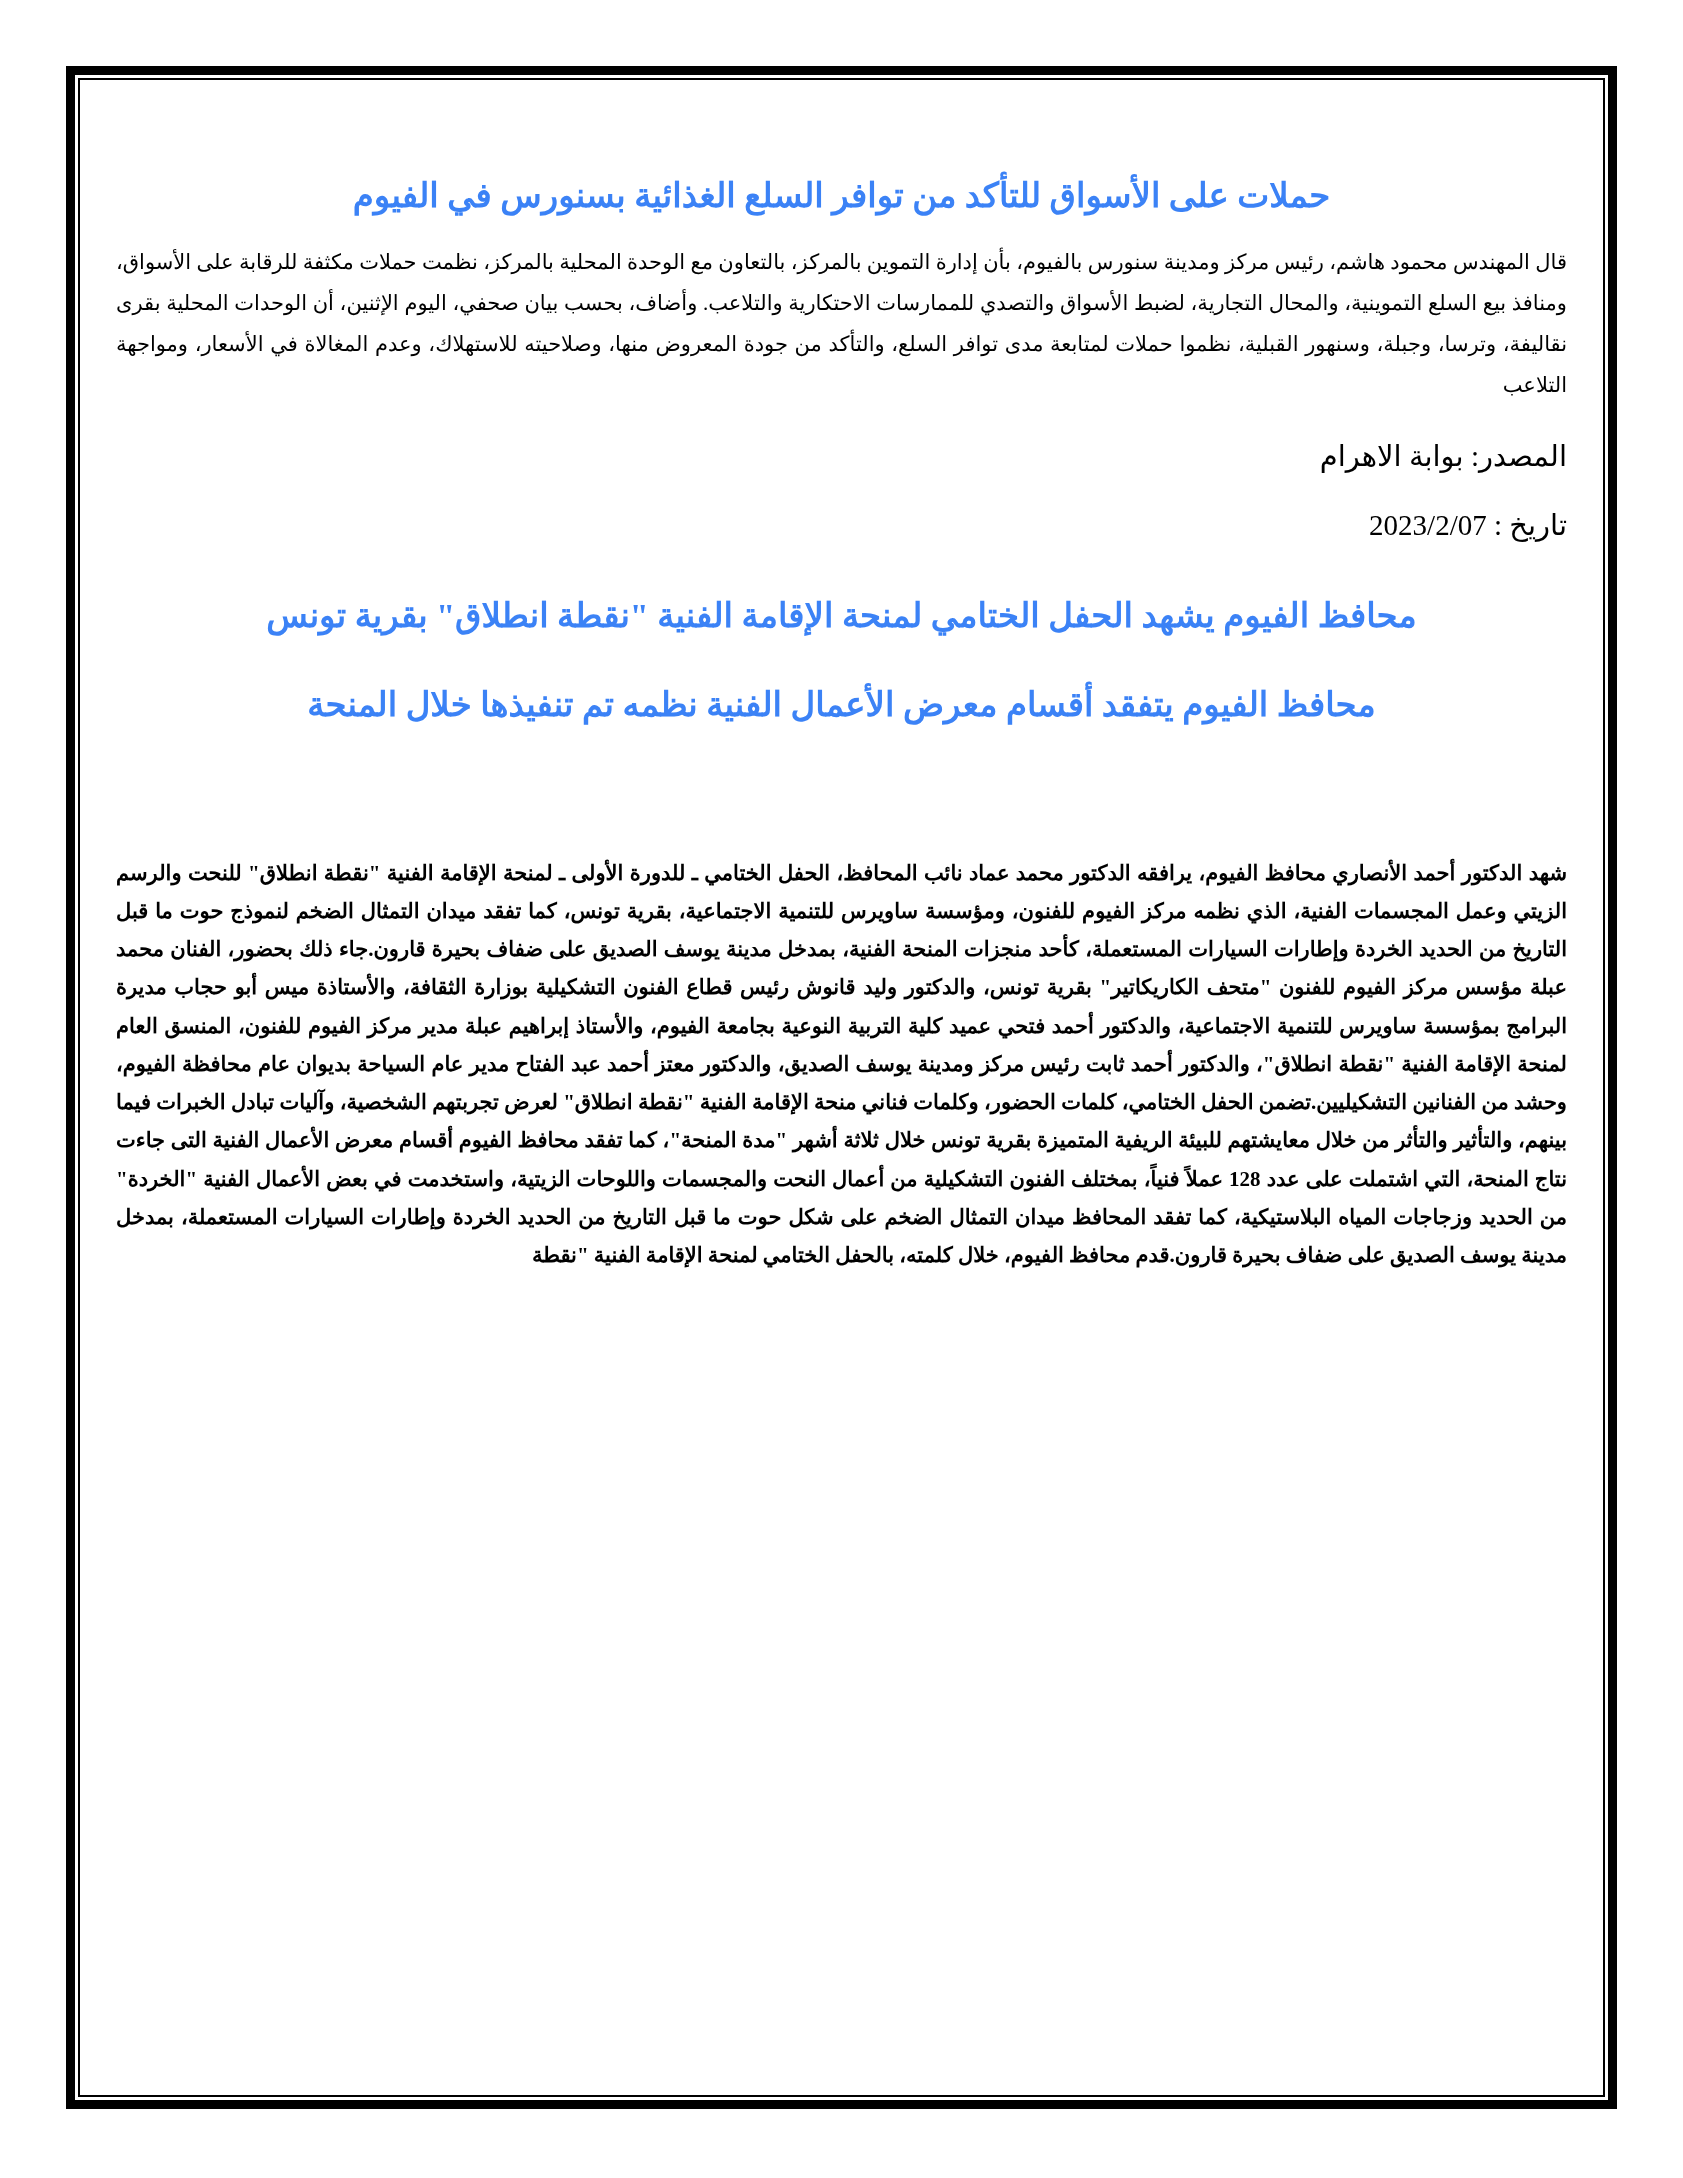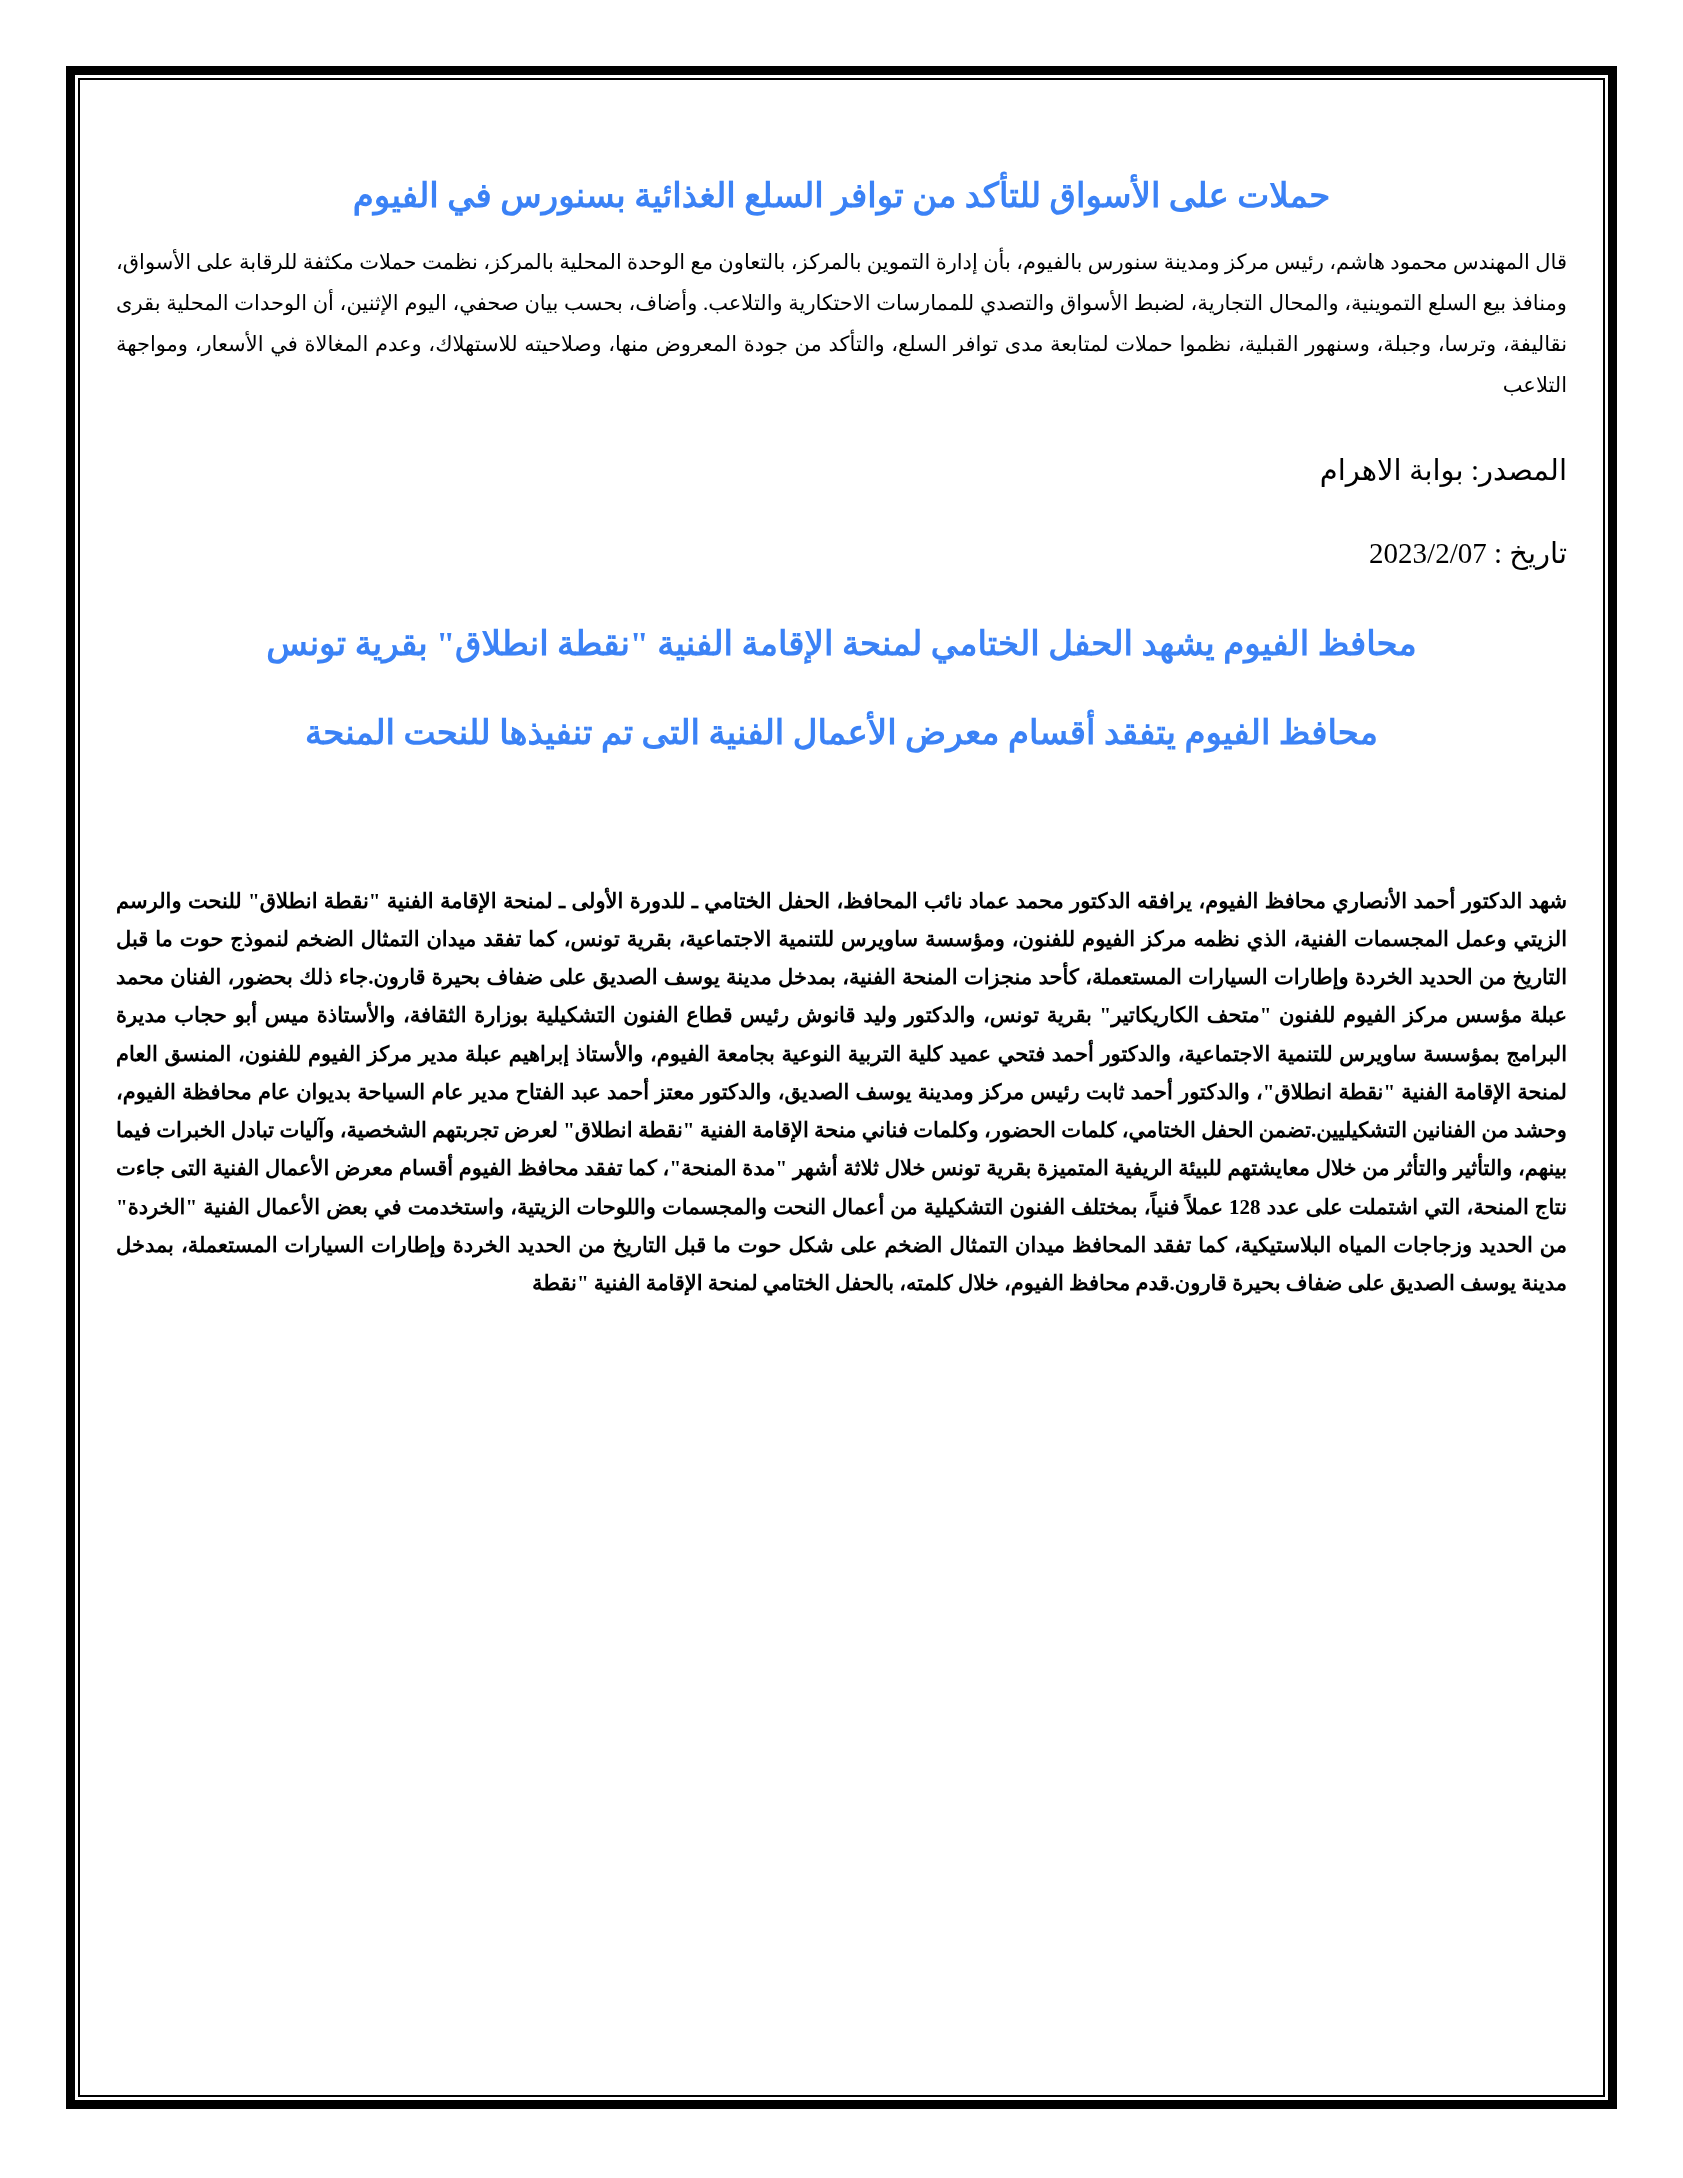--- a/index.html
+++ b/index.html
@@ -53,21 +53,21 @@
   }
   .body-para {
     font-size: 21px;
     line-height: 1.95;
     text-align: justify;
     text-align-last: right;
     margin: 6px 0 0 0;
   }
   .meta-line {
     font-size: 29px;
-    margin: 46px 0 0 0;
+    margin: 32px 0 0 0;
     line-height: 1.3;
   }
   .headline-block {
     margin-top: 40px;
   }
   .headline-block .gold-heading {
     margin: 0 0 26px 0;
   }
   .second-body {
     margin-top: 117px;
@@ -86,21 +86,21 @@
 
       <p class="body-para">قال المهندس محمود هاشم، رئيس مركز ومدينة سنورس بالفيوم، بأن إدارة التموين بالمركز، بالتعاون مع الوحدة المحلية بالمركز، نظمت حملات مكثفة للرقابة على الأسواق، ومنافذ بيع السلع التموينية، والمحال التجارية، لضبط الأسواق والتصدي للممارسات الاحتكارية والتلاعب. وأضاف، بحسب بيان صحفي، اليوم الإثنين، أن الوحدات المحلية بقرى نقاليفة، وترسا، وجبلة، وسنهور القبلية، نظموا حملات لمتابعة مدى توافر السلع، والتأكد من جودة المعروض منها، وصلاحيته للاستهلاك، وعدم المغالاة في الأسعار، ومواجهة التلاعب</p>
 
       <p class="meta-line">المصدر: بوابة الاهرام</p>
 
       <p class="meta-line">تاريخ : 2023/2/07</p>
 
       <div class="headline-block">
         <h2 class="gold-heading">محافظ الفيوم يشهد الحفل الختامي لمنحة الإقامة الفنية "نقطة انطلاق" بقرية تونس</h2>
 
-        <h2 class="gold-heading">محافظ الفيوم يتفقد أقسام معرض الأعمال الفنية التى تم تنفيذها للنحت المنحة</h2>
+        <h2 class="gold-heading">محافظ الفيوم يتفقد أقسام معرض الأعمال الفنية نظمه تم تنفيذها خلال المنحة</h2>
 
       </div>
 
       <p class="body-para second-body">شهد الدكتور أحمد الأنصاري محافظ الفيوم، يرافقه الدكتور محمد عماد نائب المحافظ، الحفل الختامي ـ للدورة الأولى ـ لمنحة الإقامة الفنية "نقطة انطلاق" للنحت والرسم الزيتي وعمل المجسمات الفنية، الذي نظمه مركز الفيوم للفنون، ومؤسسة ساويرس للتنمية الاجتماعية، بقرية تونس، كما تفقد ميدان التمثال الضخم لنموذج حوت ما قبل التاريخ من الحديد الخردة وإطارات السيارات المستعملة، كأحد منجزات المنحة الفنية، بمدخل مدينة يوسف الصديق على ضفاف بحيرة قارون.جاء ذلك بحضور، الفنان محمد عبلة مؤسس مركز الفيوم للفنون "متحف الكاريكاتير" بقرية تونس، والدكتور وليد قانوش رئيس قطاع الفنون التشكيلية بوزارة الثقافة، والأستاذة ميس أبو حجاب مديرة البرامج بمؤسسة ساويرس للتنمية الاجتماعية، والدكتور أحمد فتحي عميد كلية التربية النوعية بجامعة الفيوم، والأستاذ إبراهيم عبلة مدير مركز الفيوم للفنون، المنسق العام لمنحة الإقامة الفنية "نقطة انطلاق"، والدكتور أحمد ثابت رئيس مركز ومدينة يوسف الصديق، والدكتور معتز أحمد عبد الفتاح مدير عام السياحة بديوان عام محافظة الفيوم، وحشد من الفنانين التشكيليين.تضمن الحفل الختامي، كلمات الحضور، وكلمات فناني منحة الإقامة الفنية "نقطة انطلاق" لعرض تجربتهم الشخصية، وآليات تبادل الخبرات فيما بينهم، والتأثير والتأثر من خلال معايشتهم للبيئة الريفية المتميزة بقرية تونس خلال ثلاثة أشهر "مدة المنحة"، كما تفقد محافظ الفيوم أقسام معرض الأعمال الفنية التى جاءت نتاج المنحة، التي اشتملت على عدد 128 عملاً فنياً، بمختلف الفنون التشكيلية من أعمال النحت والمجسمات واللوحات الزيتية، واستخدمت في بعض الأعمال الفنية "الخردة" من الحديد وزجاجات المياه البلاستيكية، كما تفقد المحافظ ميدان التمثال الضخم على شكل حوت ما قبل التاريخ من الحديد الخردة وإطارات السيارات المستعملة، بمدخل مدينة يوسف الصديق على ضفاف بحيرة قارون.قدم محافظ الفيوم، خلال كلمته، بالحفل الختامي لمنحة الإقامة الفنية "نقطة</p>
 
     </div>
   </div>
 </div>
 
 

